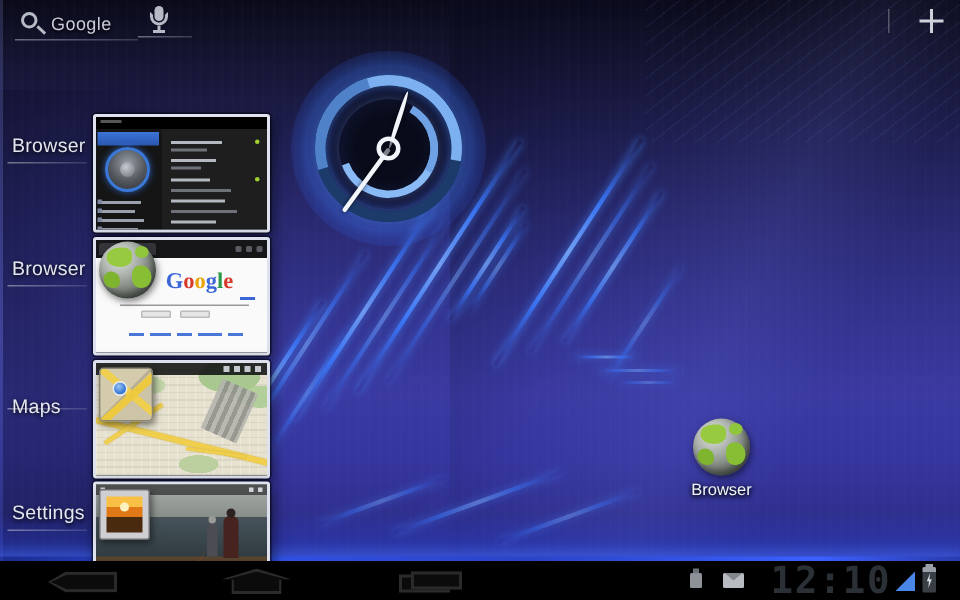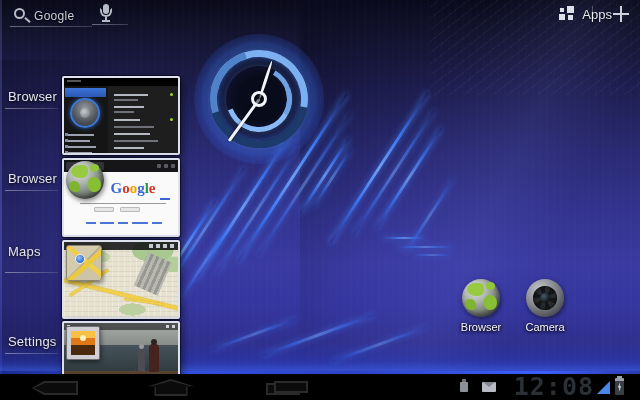--- a/index.html
+++ b/index.html
@@ -242,29 +242,20 @@
     <span class="u-seg" style="left:4px;top:24px;width:82px"></span>
   </div>
   <div class="abs mic">
     <span class="mic-cap"></span>
     <span class="mic-arc"></span>
     <span class="mic-stem"></span>
     <span class="mic-base"></span>
   </div>
   <span class="u-seg abs" style="left:92px;top:24px;width:36px"></span>
 
-  <div class="abs apps-btn">
-    <span class="grid-icon">
-        <i></i>
-        <i></i>
-        <i></i>
-        <i></i>
-      </span>
-    <span class="apps-label">Apps</span>
-  </div>
   <div class="abs ab-divider"></div>
   <div class="abs plus-btn">
     <i></i>
       <i></i>
   </div>
 
   <div class="abs clockw" title="12:36">
     <div class="cw-glow"></div>
     <div class="cw-bg"></div>
     <div class="cw-ring"></div>
@@ -328,21 +319,21 @@
       </div>
     </div>
     <div class="globe" style="left:2px;top:1px;width:38px;height:38px">
       <i class="l1"></i>
         <i class="l2"></i>
         <i class="l3"></i>
         <i class="l4"></i>
     </div>
   </div>
 
-  <span class="rail-label" style="top:244px">Maps</span>
+  <span class="rail-label" style="top:263px">Maps</span>
   <span class="rail-rule" style="top:272px"></span>
   <div class="card" style="top:240px">
     <div class="card-in">
       <div class="m-body"></div>
       <div class="m-road" style="left:0;top:36px;width:130px;height:4px;transform:rotate(14deg)"></div>
       <div class="m-road" style="left:6px;top:52px;width:46px;height:3px;transform:rotate(-34deg)"></div>
       <div class="m-road" style="left:60px;top:56px;width:40px;height:2px;transform:rotate(8deg)"></div>
       <div class="m-runway"></div>
       <div class="m-top">
           <i style="right:4px"></i>
@@ -390,40 +381,36 @@
 
   <div class="desk-icon" style="left:447px;top:279px">
     <div class="globe" style="left:15px;top:0;width:38px;height:38px">
       <i class="l1"></i>
         <i class="l2"></i>
         <i class="l3"></i>
         <i class="l4"></i>
     </div>
     <div class="desk-label">Browser</div>
   </div>
-  <div class="desk-icon" style="left:511px;top:279px">
-    <div class="camicon" style="left:15px;top:0"></div>
-    <div class="desk-label">Camera</div>
-  </div>
 
   <div class="abs sysbar"></div>
   <div class="navbtn" style="left:32px;top:381px;width:46px;height:14px">
     <span class="nav-shape clip-back"></span>
     <span class="nav-shape inner clip-back"></span>
   </div>
   <div class="navbtn" style="left:148px;top:379px;width:46px;height:17px">
     <span class="nav-shape clip-home"></span>
     <span class="nav-shape inner clip-home"></span>
   </div>
   <div class="navbtn" style="left:266px;top:381px;width:44px;height:15px">
     <span class="recent-r" style="left:0;top:2px;width:34px;height:12px"></span>
     <span class="recent-r" style="left:8px;top:0;width:34px;height:12px"></span>
   </div>
 
   <div class="status" style="width:190px">
     <span class="usb-ic"></span>
     <span class="mail-ic"></span>
-    <span class="sb-clock">12:08</span>
+    <span class="sb-clock">12:10</span>
     <span class="sig-ic"></span>
     <span class="bat-ic"></span>
   </div>
 
 </div>
 
 </body></html>

